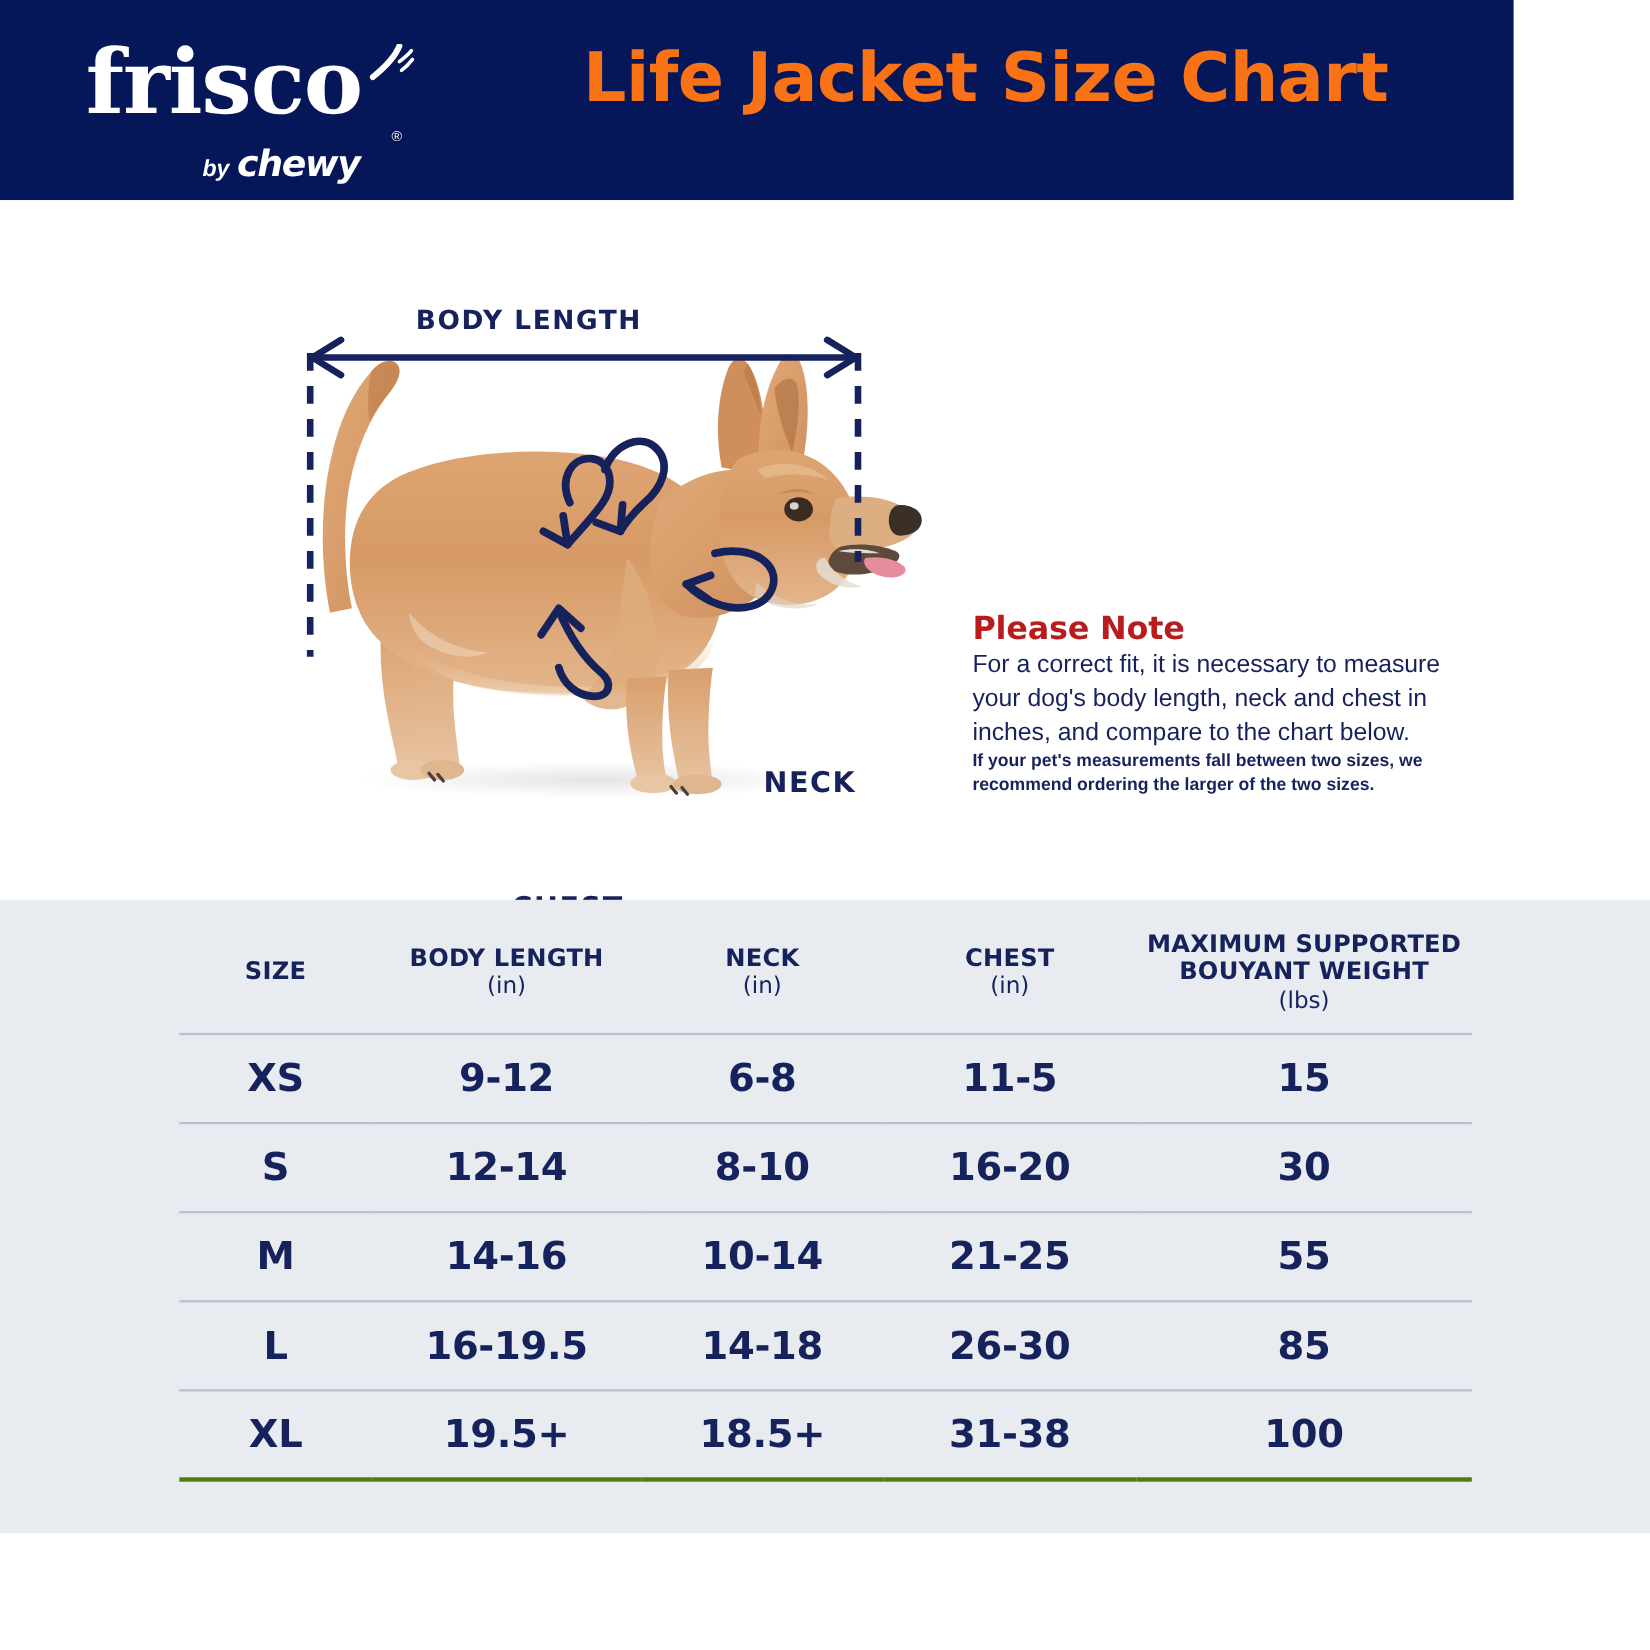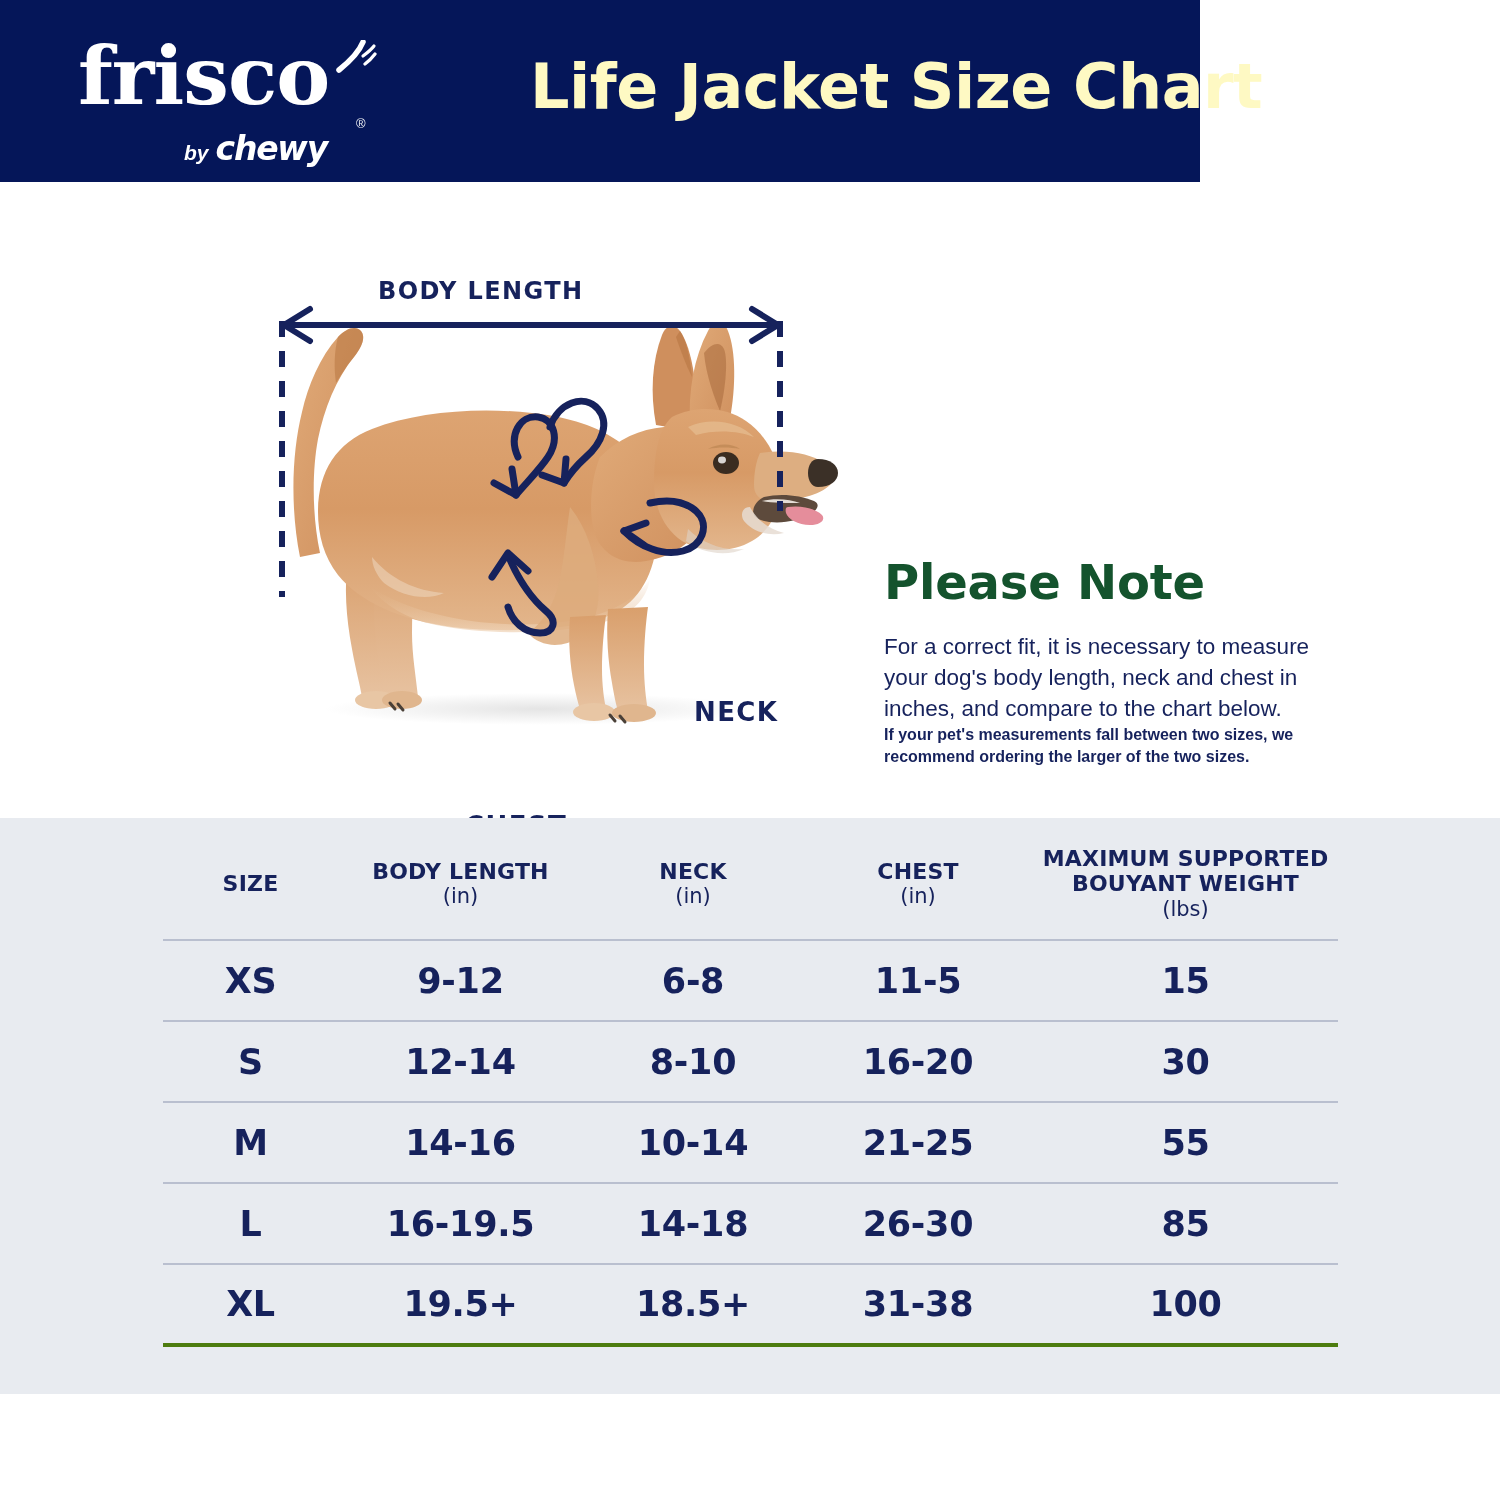--- a/index.html
+++ b/index.html
@@ -16,21 +16,21 @@
     position: relative;
     width: 1500px;
     height: 1500px;
     background: #ffffff;
   }
 
   
   .header-bar {
     position: absolute;
     left: 0; top: 0;
-    width: 1200px; height: 182px;
+    width: 1376px; height: 182px;
     background: #051659;
     display: flex;
     align-items: center;
   }
 
   .logo-block {
     position: absolute;
     left: 78px;
     top: 38px;
     width: 300px;
@@ -82,26 +82,26 @@
     font-weight: 700;
     font-style: italic;
     font-size: 33px;
     color: #ffffff;
     letter-spacing: -1.2px;
   }
 
   .header-title {
     position: absolute;
     left: 530px;
-    top: 56px;
+    top: 40px;
     font-family: "DejaVu Sans", sans-serif;
     font-weight: 700;
     font-size: 62px;
     line-height: 1;
-    color: #fef9c3;
+    color: #f97316;
     letter-spacing: -0.5px;
     white-space: nowrap;
   }
 
   
   .diagram-area {
     position: absolute;
     left: 0; top: 182px;
     width: 1500px; height: 636px;
     background: #ffffff;
@@ -151,24 +151,23 @@
   
   .note-block {
     position: absolute;
     left: 884px;
     top: 372px;
     width: 470px;
   }
   .note-title {
     font-family: "DejaVu Sans", sans-serif;
     font-weight: 700;
-    font-size: 48px;
-    color: #14532d;
+    font-size: 29px;
+    color: #b91c1c;
     letter-spacing: -0.2px;
-    margin-bottom: 21px;
   }
   .note-para {
     font-family: "Liberation Sans", sans-serif;
     font-size: 22.5px;
     line-height: 1.38;
     color: #16225c;
   }
   .note-para-bold {
     font-family: "Liberation Sans", sans-serif;
     font-weight: 700;

